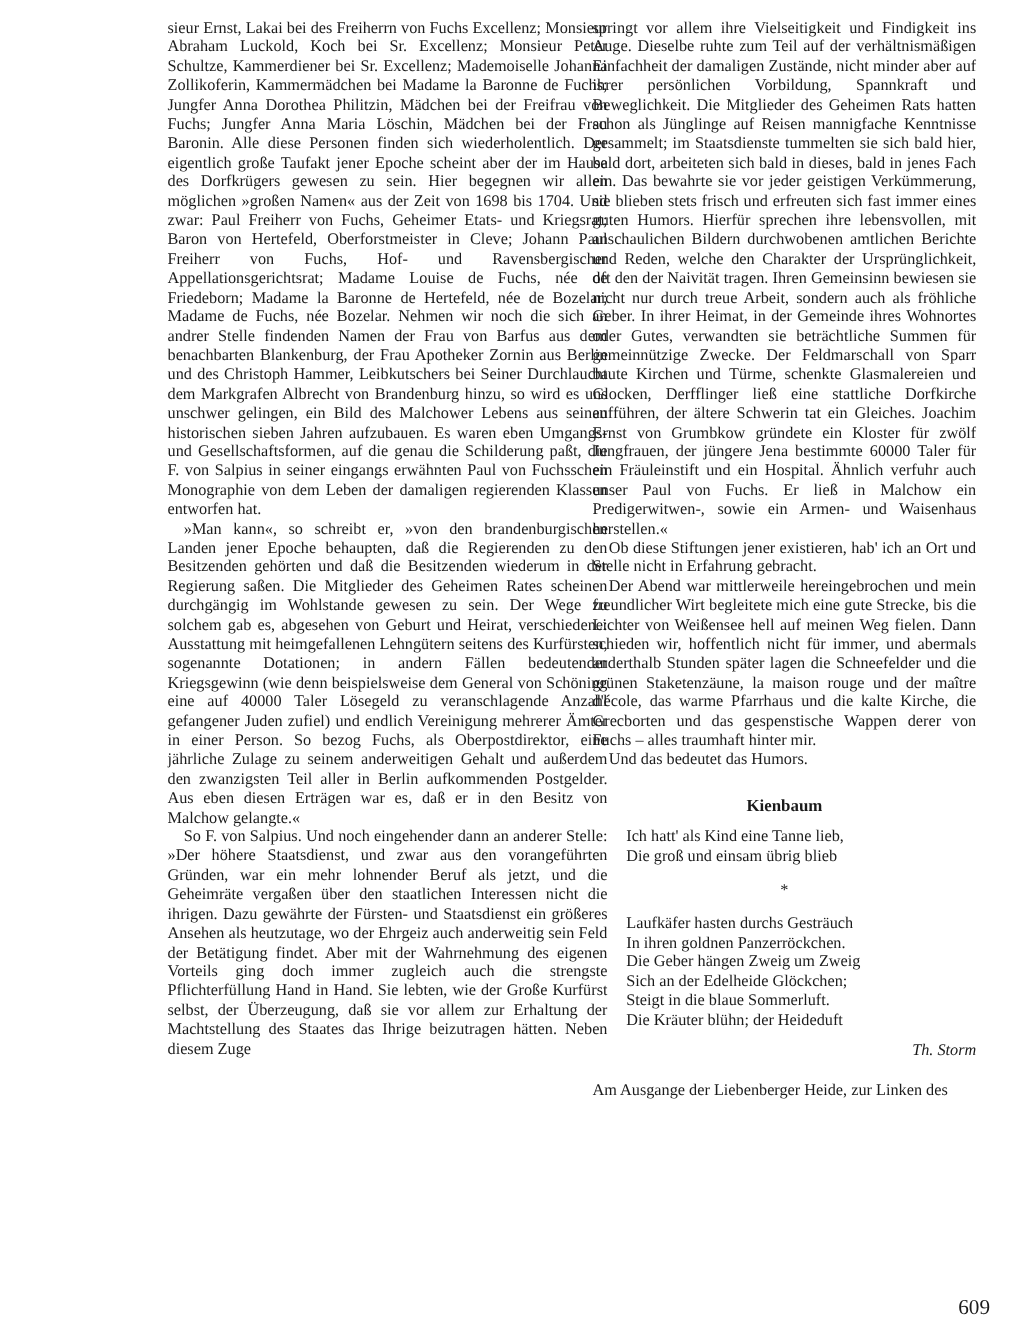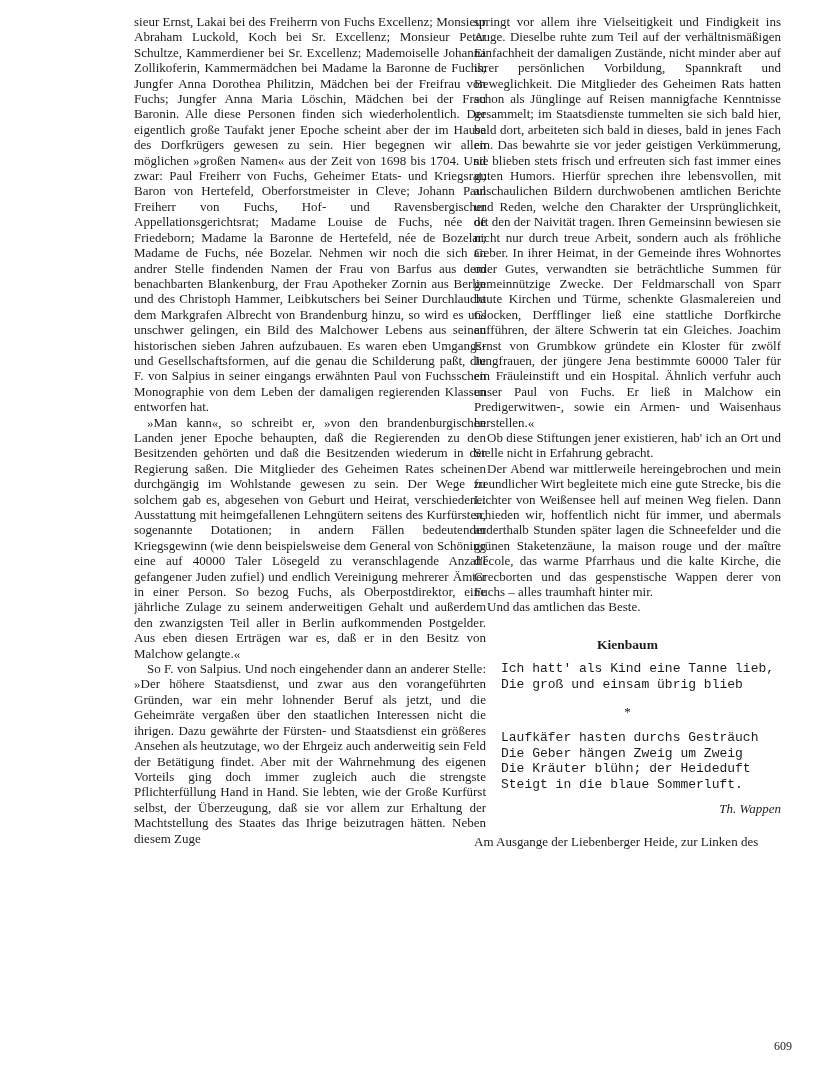--- a/index.html
+++ b/index.html
@@ -29,73 +29,75 @@
     text-justify: inter-word;
   }
   p.indent { text-indent: 13px; }
   .heading {
     margin: 22px 0 9px 0;
     text-align: center;
     font-weight: bold;
     font-size: 13.5px;
     line-height: 15.4px;
   }
-  .poem { margin: 0; padding-left: 27px; font-family: Liberation Mono, monospace; }
+  .poem { margin: 0; padding-left: 27px; }
   .poem-line { white-space: nowrap; }
   .star-sep {
     text-align: center;
     margin: 12px 0 11px 0;
   }
   .attribution {
     text-align: right;
     font-style: italic;
     margin-top: 9px;
   }
   p.closing { margin-top: 17px; }
   .page-number {
     position: absolute;
     right: 27px;
     bottom: 13px;
-    font-size: 12px;
+    font-size: 17px;
     line-height: 12.5px;
   }
 </style>
 </head>
 <body>
 
 <div class="page">
 
   <div class="col col-left">
     <p class="para">sieur Ernst, Lakai bei des Freiherrn von Fuchs Excellenz; Monsieur Abraham Luckold, Koch bei Sr. Excellenz; Monsieur Peter Schultze, Kammerdiener bei Sr. Excellenz; Mademoiselle Johanna Zollikoferin, Kammermädchen bei Madame la Baronne de Fuchs; Jungfer Anna Dorothea Philitzin, Mädchen bei der Freifrau von Fuchs; Jungfer Anna Maria Löschin, Mädchen bei der Frau Baronin. Alle diese Personen finden sich wiederholentlich. Der eigentlich große Taufakt jener Epoche scheint aber der im Hause des Dorfkrügers gewesen zu sein. Hier begegnen wir allen möglichen »großen Namen« aus der Zeit von 1698 bis 1704. Und zwar: Paul Freiherr von Fuchs, Geheimer Etats- und Kriegsrat; Baron von Hertefeld, Oberforstmeister in Cleve; Johann Paul Freiherr von Fuchs, Hof- und Ravensbergischer Appellationsgerichtsrat; Madame Louise de Fuchs, née de Friedeborn; Madame la Baronne de Hertefeld, née de Bozelar; Madame de Fuchs, née Bozelar. Nehmen wir noch die sich an andrer Stelle findenden Namen der Frau von Barfus aus dem benachbarten Blankenburg, der Frau Apotheker Zornin aus Berlin und des Christoph Hammer, Leibkutschers bei Seiner Durchlaucht dem Markgrafen Albrecht von Brandenburg hinzu, so wird es uns unschwer gelingen, ein Bild des Malchower Lebens aus seinen historischen sieben Jahren aufzubauen. Es waren eben Umgangs- und Gesellschaftsformen, auf die genau die Schilderung paßt, die F. von Salpius in seiner eingangs erwähnten Paul von Fuchsschen Monographie von dem Leben der damaligen regierenden Klassen entworfen hat.</p>
     <p class="para indent">»Man kann«, so schreibt er, »von den brandenburgischen Landen jener Epoche behaupten, daß die Regierenden zu den Besitzenden gehörten und daß die Besitzenden wiederum in der Regierung saßen. Die Mitglieder des Geheimen Rates scheinen durchgängig im Wohlstande gewesen zu sein. Der Wege zu solchem gab es, abgesehen von Geburt und Heirat, verschiedene: Ausstattung mit heimgefallenen Lehngütern seitens des Kurfürsten, sogenannte Dotationen; in andern Fällen bedeutender Kriegsgewinn (wie denn beispielsweise dem General von Schöning eine auf 40000 Taler Lösegeld zu veranschlagende Anzahl gefangener Juden zufiel) und endlich Vereinigung mehrerer Ämter in einer Person. So bezog Fuchs, als Oberpostdirektor, eine jährliche Zulage zu seinem anderweitigen Gehalt und außerdem den zwanzigsten Teil aller in Berlin aufkommenden Postgelder. Aus eben diesen Erträgen war es, daß er in den Besitz von Malchow gelangte.«</p>
     <p class="para indent">So F. von Salpius. Und noch eingehender dann an anderer Stelle: »Der höhere Staatsdienst, und zwar aus den vorangeführten Gründen, war ein mehr lohnender Beruf als jetzt, und die Geheimräte vergaßen über den staatlichen Interessen nicht die ihrigen. Dazu gewährte der Fürsten- und Staatsdienst ein größeres Ansehen als heutzutage, wo der Ehrgeiz auch anderweitig sein Feld der Betätigung findet. Aber mit der Wahrnehmung des eigenen Vorteils ging doch immer zugleich auch die strengste Pflichterfüllung Hand in Hand. Sie lebten, wie der Große Kurfürst selbst, der Überzeugung, daß sie vor allem zur Erhaltung der Machtstellung des Staates das Ihrige beizutragen hätten. Neben diesem Zuge</p>
   </div>
 
   <div class="col col-right">
     <p class="para">springt vor allem ihre Vielseitigkeit und Findigkeit ins Auge. Dieselbe ruhte zum Teil auf der verhältnismäßigen Einfachheit der damaligen Zustände, nicht minder aber auf ihrer persönlichen Vorbildung, Spannkraft und Beweglichkeit. Die Mitglieder des Geheimen Rats hatten schon als Jünglinge auf Reisen mannigfache Kenntnisse gesammelt; im Staatsdienste tummelten sie sich bald hier, bald dort, arbeiteten sich bald in dieses, bald in jenes Fach ein. Das bewahrte sie vor jeder geistigen Verkümmerung, sie blieben stets frisch und erfreuten sich fast immer eines guten Humors. Hierfür sprechen ihre lebensvollen, mit anschaulichen Bildern durchwobenen amtlichen Berichte und Reden, welche den Charakter der Ursprünglichkeit, oft den der Naivität tragen. Ihren Gemeinsinn bewiesen sie nicht nur durch treue Arbeit, sondern auch als fröhliche Geber. In ihrer Heimat, in der Gemeinde ihres Wohnortes oder Gutes, verwandten sie beträchtliche Summen für gemeinnützige Zwecke. Der Feldmarschall von Sparr baute Kirchen und Türme, schenkte Glasmalereien und Glocken, Derfflinger ließ eine stattliche Dorfkirche aufführen, der ältere Schwerin tat ein Gleiches. Joachim Ernst von Grumbkow gründete ein Kloster für zwölf Jungfrauen, der jüngere Jena bestimmte 60000 Taler für ein Fräuleinstift und ein Hospital. Ähnlich verfuhr auch unser Paul von Fuchs. Er ließ in Malchow ein Predigerwitwen-, sowie ein Armen- und Waisenhaus herstellen.«</p>
     <p class="para indent">Ob diese Stiftungen jener existieren, hab' ich an Ort und Stelle nicht in Erfahrung gebracht.</p>
     <p class="para indent">Der Abend war mittlerweile hereingebrochen und mein freundlicher Wirt begleitete mich eine gute Strecke, bis die Lichter von Weißensee hell auf meinen Weg fielen. Dann schieden wir, hoffentlich nicht für immer, und abermals anderthalb Stunden später lagen die Schneefelder und die grünen Staketenzäune, la maison rouge und der maître d'école, das warme Pfarrhaus und die kalte Kirche, die Grecborten und das gespenstische Wappen derer von Fuchs – alles traumhaft hinter mir.</p>
-    <p class="para indent">Und das amtlichen das Beste.</p>
+    <p class="para indent">Und das bedeutet das Humors.</p>
 
     <div class="heading">Kienbaum</div>
 
     <div class="poem">
       <div class="poem-line">Ich hatt' als Kind eine Tanne lieb,</div>
       <div class="poem-line">Die groß und einsam übrig blieb</div>
     </div>
 
     <div class="star-sep">*</div>
 
     <div class="poem">
       <div class="poem-line">Laufkäfer hasten durchs Gesträuch</div>
+      <div class="poem-line">In ihren goldnen Panzerröckchen.</div>
       <div class="poem-line">Die Geber hängen Zweig um Zweig</div>
+      <div class="poem-line">Sich an der Edelheide Glöckchen;</div>
+      <div class="poem-line">Steigt in die blaue Sommerluft.</div>
       <div class="poem-line">Die Kräuter blühn; der Heideduft</div>
-      <div class="poem-line">Steigt in die blaue Sommerluft.</div>
     </div>
 
-    <div class="attribution">Th. Wappen</div>
+    <div class="attribution">Th. Storm</div>
 
     <p class="para closing">Am Ausgange der Liebenberger Heide, zur Linken des</p>
   </div>
 
   <div class="page-number">609</div>
 
 </div>
 
 </body></html>

